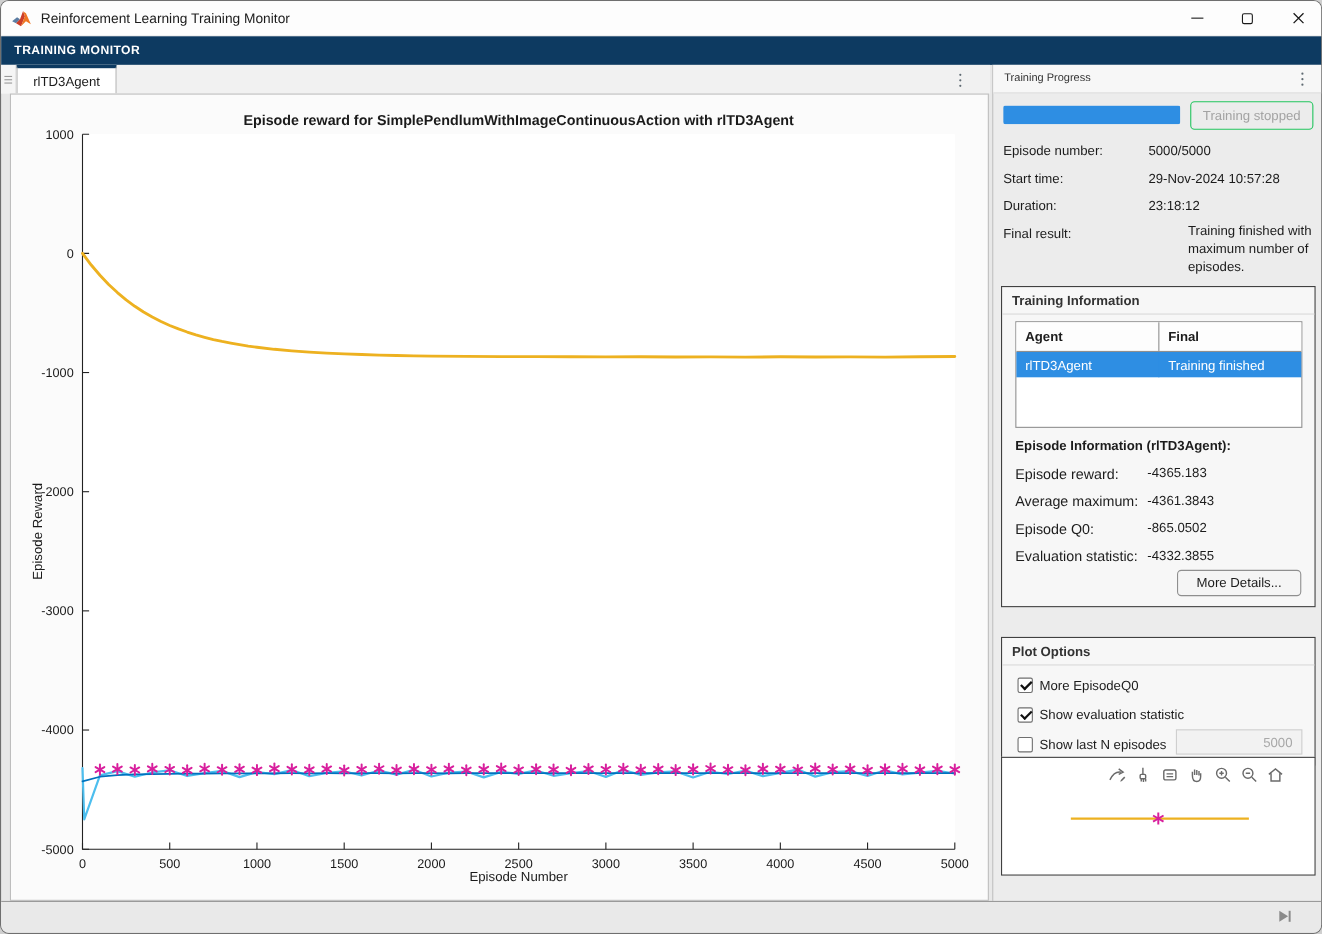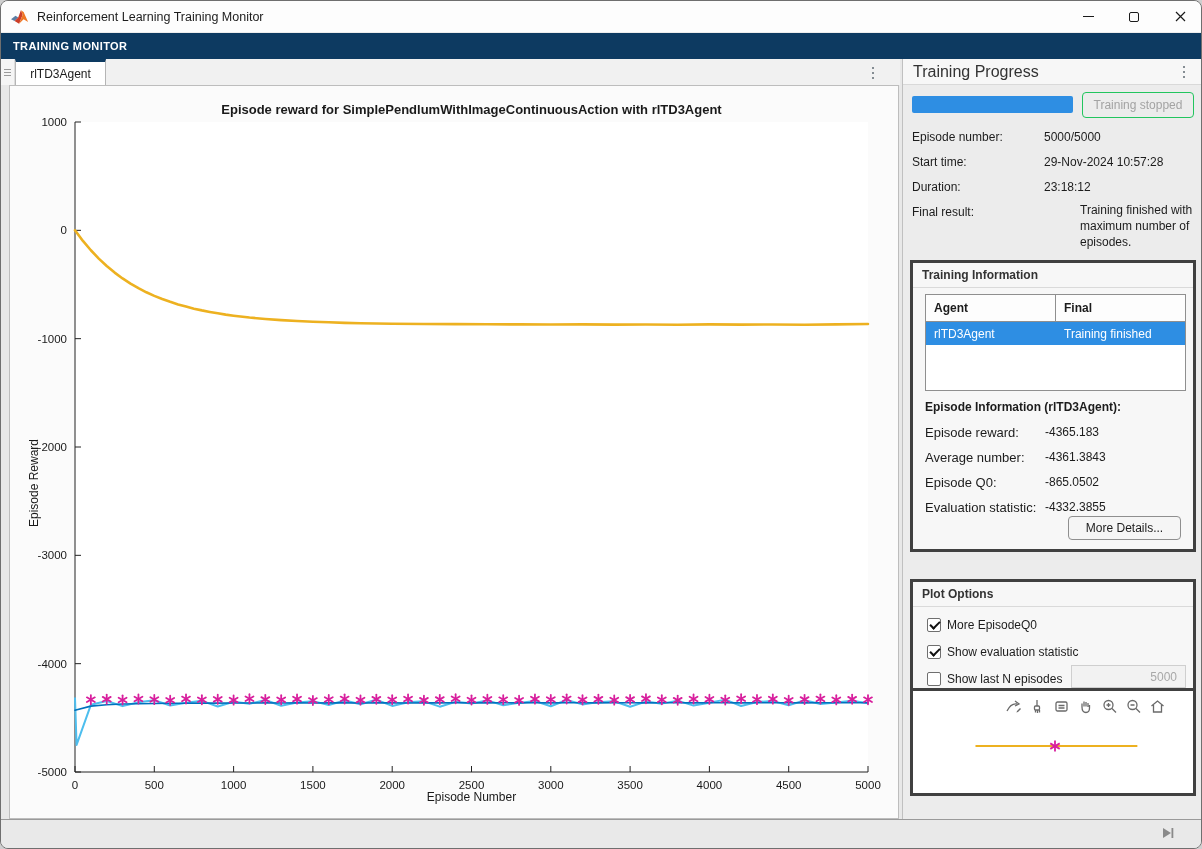--- a/index.html
+++ b/index.html
@@ -36,30 +36,30 @@
   .chart-title{position:absolute;left:65px;top:16px;width:793px;text-align:center;
                font-size:13px;font-weight:bold;color:#1a1a1a;}
   .xlabel{position:absolute;left:65px;top:704px;width:793px;text-align:center;font-size:12px;color:#1a1a1a;}
   .ylabel{position:absolute;left:-36px;top:390px;width:120px;text-align:center;font-size:12px;color:#1a1a1a;
           transform:rotate(-90deg);}
   
   .rpanel{position:absolute;left:901px;top:58px;width:301px;height:760px;background:#ececec;
           border-left:1px solid #c0c0c0;}
   .rpanel-header{position:absolute;left:0;top:0;width:100%;height:26px;background:#f7f7f7;
                  border-bottom:1px solid #d9d9d9;display:flex;align-items:center;}
-  .rpanel-title{font-size:16px;color:#333;margin-left:10px;}
+  .rpanel-title{font-size:10px;color:#333;margin-left:10px;}
   .panel-menu{position:absolute;right:10px;top:4px;width:18px;height:18px;display:flex;align-items:center;justify-content:center;}
   .progressbar{position:absolute;left:9px;top:37px;width:161px;height:17px;background:#dfe6ec;border-radius:2px;overflow:hidden;}
   .progress-fill{height:100%;background:#2e8ee3;}
   .stop-btn{position:absolute;left:179px;top:33px;width:112px;height:26px;border:1px solid #22c55e;
             border-radius:4px;background:transparent;color:#a3a3a3;font-size:12px;font-family:"Liberation Sans",sans-serif;}
   .fieldlabel{position:absolute;left:9px;font-size:12px;color:#1c1c1c;}
   .fieldvalue{position:absolute;left:141px;font-size:12px;color:#1c1c1c;}
   .wrapvalue{width:150px;line-height:16px;margin-left:36px;}
-  .card{position:absolute;left:7px;width:286px;background:#f7f7f7;border:3px solid #404040;}
+  .card{position:absolute;left:7px;width:286px;background:#f7f7f7;border:1px solid #404040;}
   .card-header{height:25px;border-bottom:1px solid #dadada;display:flex;align-items:center;}
   .card-title{font-size:12px;font-weight:bold;color:#333;margin-left:9px;}
   
   .agent-table{position:absolute;left:12px;top:31px;width:261px;height:97px;background:#fff;border:1px solid #8f8f8f;}
   .tbl-header{display:flex;height:27px;border-bottom:1px solid #8f8f8f;background:#fdfdfd;}
   .tbl-h-cell{font-size:12px;font-weight:bold;color:#1c1c1c;display:flex;align-items:center;padding-left:8px;}
   .tbl-row{display:flex;height:23px;}
   .tbl-row.selected{background:#2e8ee3;color:#fff;}
   .tbl-cell{font-size:12px;display:flex;align-items:center;padding-left:8px;}
   .col-agent{width:130px;border-right:1px solid #8f8f8f;}
@@ -379,21 +379,21 @@
           <div class="tbl-h-cell col-status">Final</div>
         </div>
         <div class="tbl-row selected" id="agent-row-0">
           <div class="tbl-cell col-agent">rlTD3Agent</div>
           <div class="tbl-cell col-status">Training finished</div>
         </div>
       </div>
       <span class="sec-label" style="top:137px">Episode Information (rlTD3Agent):</span>
       <span class="info-label" style="top:162px">Episode reward:</span>
       <span class="info-value" style="top:162px">-4365.183</span>
-      <span class="info-label" style="top:187px">Average number:</span>
+      <span class="info-label" style="top:187px">Average maximum:</span>
       <span class="info-value" style="top:187px">-4361.3843</span>
       <span class="info-label" style="top:212px">Episode Q0:</span>
       <span class="info-value" style="top:212px">-865.0502</span>
       <span class="info-label" style="top:237px">Evaluation statistic:</span>
       <span class="info-value" style="top:237px">-4332.3855</span>
       <button class="more-btn">More Details...</button>
     </div>
 
     <div class="card" style="top:520px;height:117px;">
       <div class="card-header">

